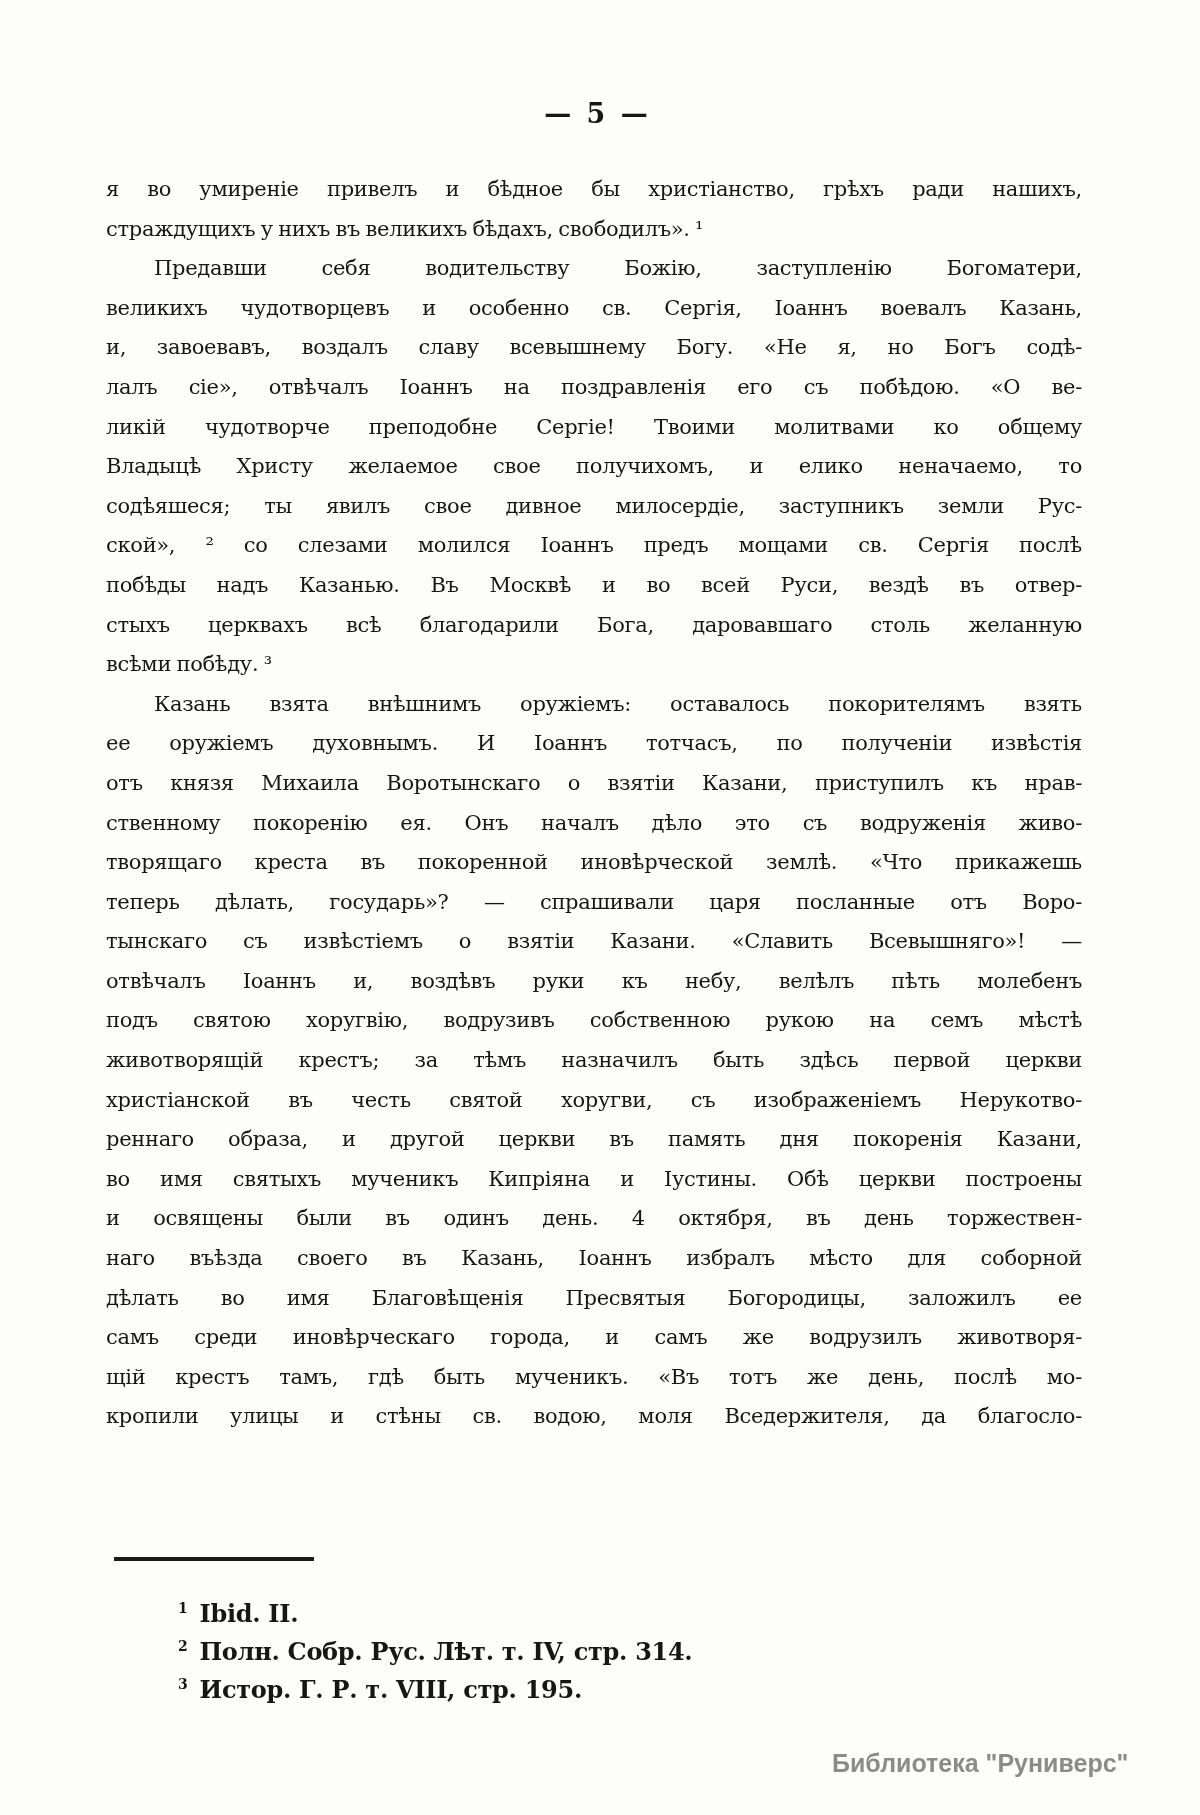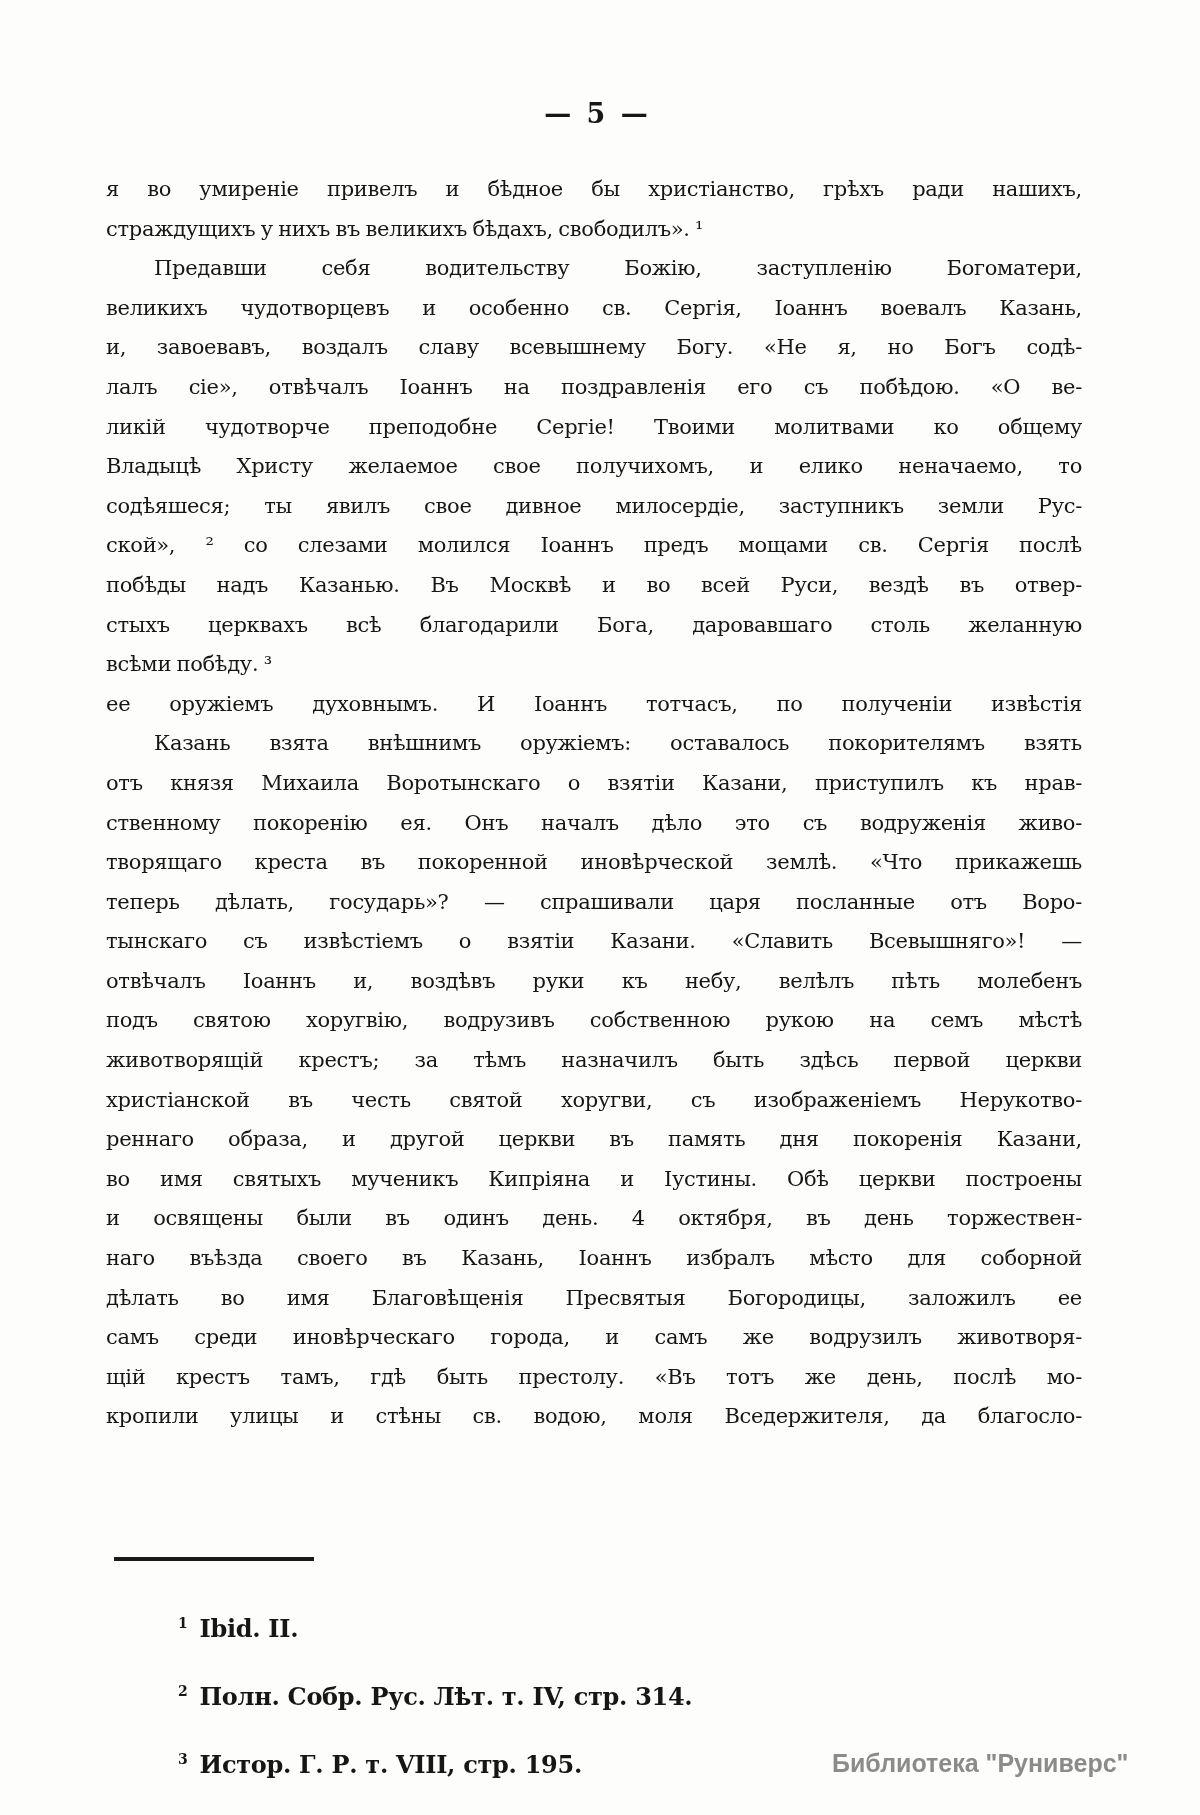--- a/index.html
+++ b/index.html
@@ -55,21 +55,21 @@
     width: 200px;
     height: 4px;
     background: #1a1a1a;
   }
   .footnotes {
     position: absolute;
     left: 178px;
     top: 1592px;
     font-size: 24px;
     font-weight: bold;
-    line-height: 62px;
+    line-height: 33px;
     letter-spacing: -0.3px;
   }
   .footnote sup.fn-marker {
     font-size: 14px;
     margin-right: 4px;
   }
   .watermark {
     position: absolute;
     left: 832px;
     top: 1749px;
@@ -93,38 +93,38 @@
       <div class="line">великихъ чудотворцевъ и особенно св. Сергія, Іоаннъ воевалъ Казань,</div>
       <div class="line">и, завоевавъ, воздалъ славу всевышнему Богу. «Не я, но Богъ содѣ-</div>
       <div class="line">лалъ сіе», отвѣчалъ Іоаннъ на поздравленія его съ побѣдою. «О ве-</div>
       <div class="line">ликій чудотворче преподобне Сергіе! Твоими молитвами ко общему</div>
       <div class="line">Владыцѣ Христу желаемое свое получихомъ, и елико неначаемо, то</div>
       <div class="line">содѣяшеся; ты явилъ свое дивное милосердіе, заступникъ земли Рус-</div>
       <div class="line">ской», ² со слезами молился Іоаннъ предъ мощами св. Сергія послѣ</div>
       <div class="line">побѣды надъ Казанью. Въ Москвѣ и во всей Руси, вездѣ въ отвер-</div>
       <div class="line">стыхъ церквахъ всѣ благодарили Бога, даровавшаго столь желанную</div>
       <div class="line para-end">всѣми побѣду. ³</div>
+      <div class="line indent">Казань взята внѣшнимъ оружіемъ: оставалось покорителямъ взять</div>
       <div class="line">ее оружіемъ духовнымъ. И Іоаннъ тотчасъ, по полученіи извѣстія</div>
-      <div class="line indent">Казань взята внѣшнимъ оружіемъ: оставалось покорителямъ взять</div>
       <div class="line">отъ князя Михаила Воротынскаго о взятіи Казани, приступилъ къ нрав-</div>
       <div class="line">ственному покоренію ея. Онъ началъ дѣло это съ водруженія живо-</div>
       <div class="line">творящаго креста въ покоренной иновѣрческой землѣ. «Что прикажешь</div>
       <div class="line">теперь дѣлать, государь»? — спрашивали царя посланные отъ Воро-</div>
       <div class="line">тынскаго съ извѣстіемъ о взятіи Казани. «Славить Всевышняго»! —</div>
       <div class="line">отвѣчалъ Іоаннъ и, воздѣвъ руки къ небу, велѣлъ пѣть молебенъ</div>
       <div class="line">подъ святою хоругвію, водрузивъ собственною рукою на семъ мѣстѣ</div>
       <div class="line">животворящій крестъ; за тѣмъ назначилъ быть здѣсь первой церкви</div>
       <div class="line">христіанской въ честь святой хоругви, съ изображеніемъ Нерукотво-</div>
       <div class="line">реннаго образа, и другой церкви въ память дня покоренія Казани,</div>
       <div class="line">во имя святыхъ мученикъ Кипріяна и Іустины. Обѣ церкви построены</div>
       <div class="line">и освящены были въ одинъ день. 4 октября, въ день торжествен-</div>
       <div class="line">наго въѣзда своего въ Казань, Іоаннъ избралъ мѣсто для соборной</div>
       <div class="line">дѣлать во имя Благовѣщенія Пресвятыя Богородицы, заложилъ ее</div>
       <div class="line">самъ среди иновѣрческаго города, и самъ же водрузилъ животворя-</div>
-      <div class="line">щій крестъ тамъ, гдѣ быть престолу. «Въ тотъ же день, послѣ мо-</div>
+      <div class="line">щій крестъ тамъ, гдѣ быть мученикъ. «Въ тотъ же день, послѣ мо-</div>
       <div class="line">кропили улицы и стѣны св. водою, моля Вседержителя, да благосло-</div>
     </div>
 
   <div class="fn-rule"></div>
 
   <div class="footnotes">
       <div class="footnote"><sup class="fn-marker">1</sup><span>&nbsp;Ibid. II.</span></div>
       <div class="footnote"><sup class="fn-marker">2</sup><span>&nbsp;Полн. Собр. Рус. Лѣт. т. IV, стр. 314.</span></div>
       <div class="footnote"><sup class="fn-marker">3</sup><span>&nbsp;Истор. Г. Р. т. VIII, стр. 195.</span></div>
     </div>

